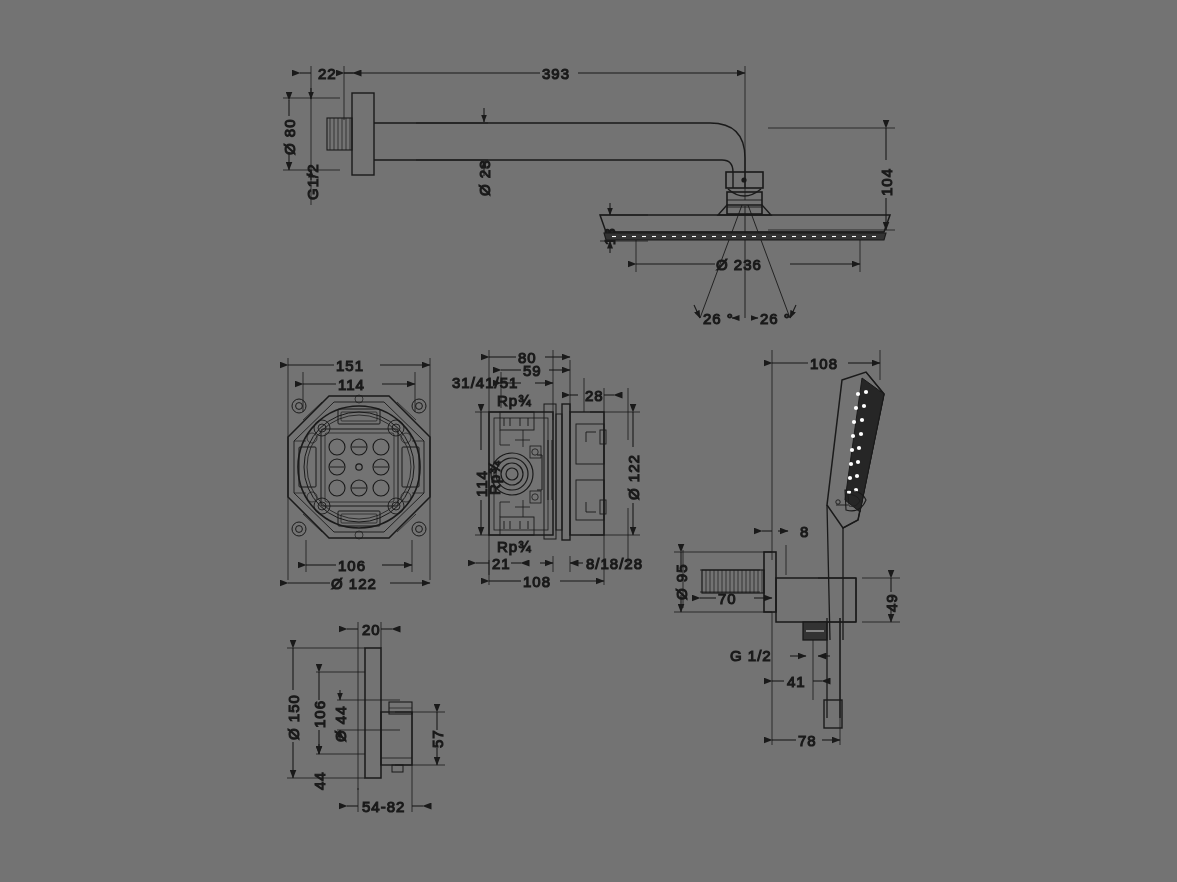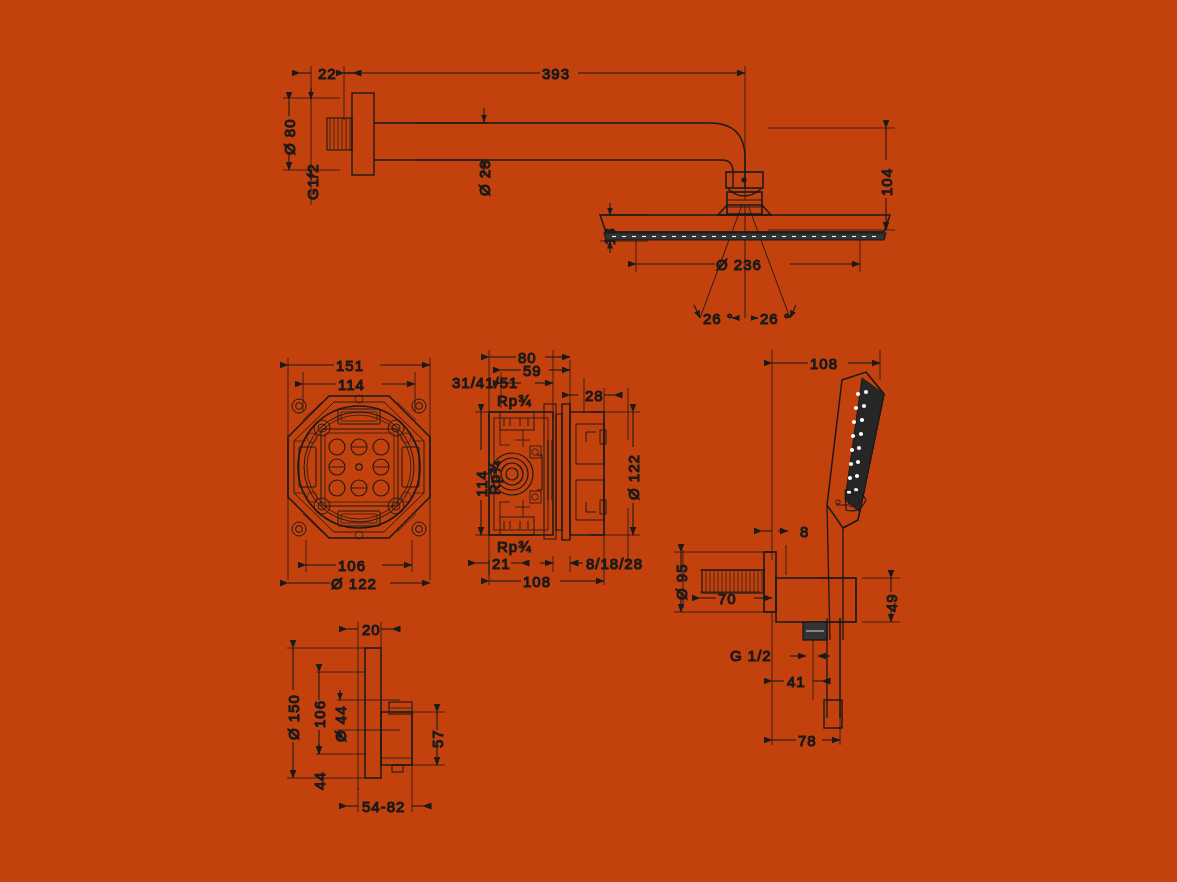--- a/index.html
+++ b/index.html
@@ -1,17 +1,17 @@
 <!DOCTYPE html>
 <html><head>
 <meta charset="utf-8">
 <style>
   html,body{margin:0;padding:0;background:#ffffff;}
   body{width:1177px;height:882px;overflow:hidden;font-family:"Liberation Sans",sans-serif;}
-  #sheet{position:relative;width:1177px;height:882px;background:#c2410c;}
+  #sheet{position:relative;width:1177px;height:882px;background:#737373;}
   #sheet svg{display:block;}
   .dimtxt{font-family:"Liberation Sans",sans-serif;font-size:15px;fill:#1a1a1a;letter-spacing:1px;}
   .dimtxt.sm{font-size:14px;}
 </style>
 </head>
 <body>
 
 <div id="sheet">
 <svg width="1177" height="882" viewBox="0 0 1177 882" xmlns="http://www.w3.org/2000/svg">
 

